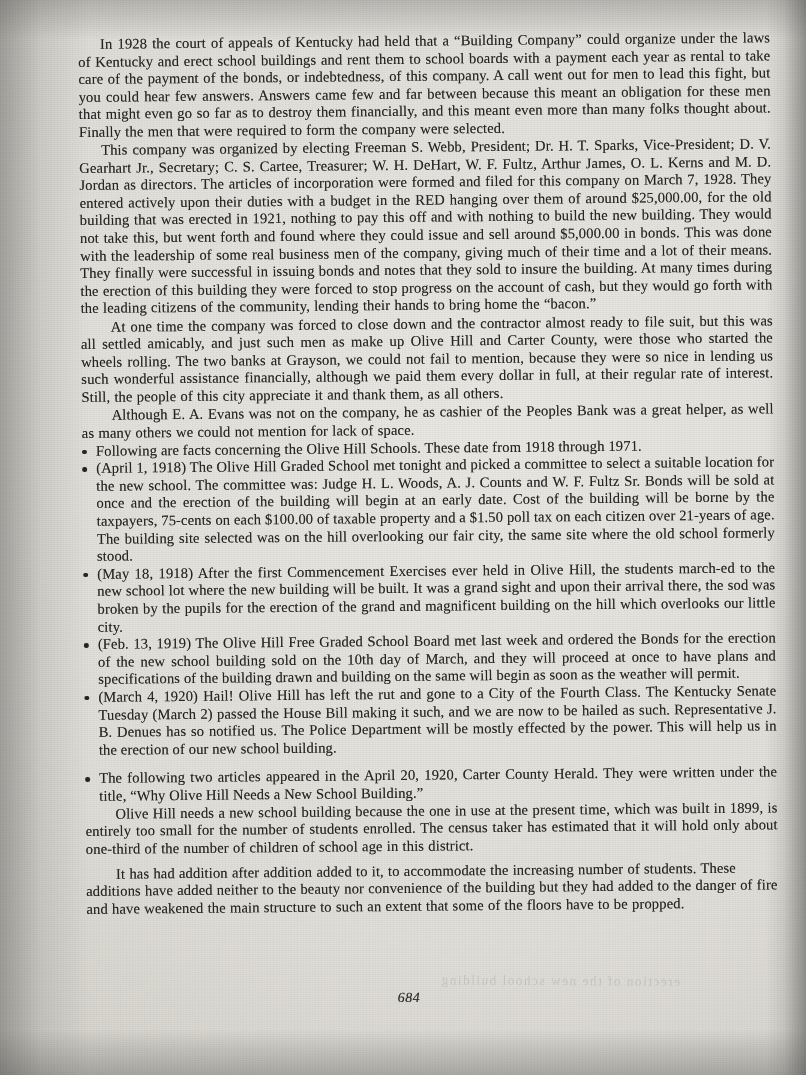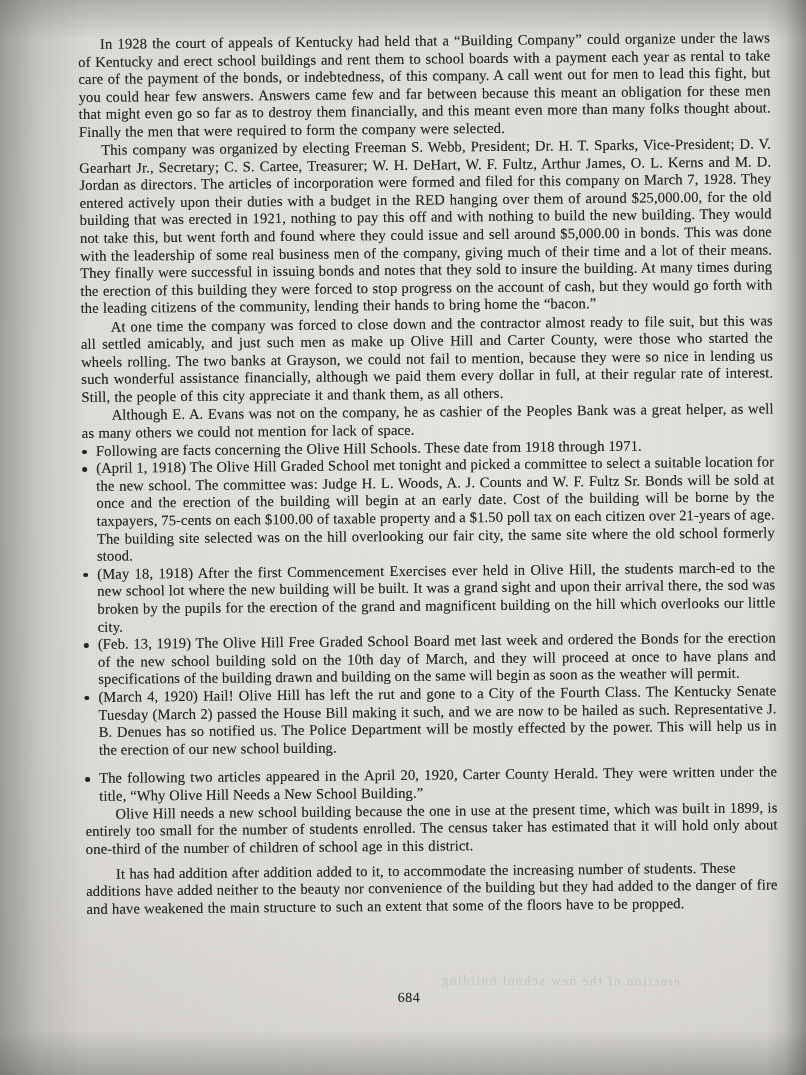--- a/index.html
+++ b/index.html
@@ -124,20 +124,21 @@
   
   #folio {
     position: absolute;
     left: 0;
     top: 988px;
     width: 806px;
     text-align: center;
     transform: rotate(-0.55deg);
   }
   #folio span {
+    font-style: italic;
     font-size: 14px;
     color: #262624;
     letter-spacing: 0.5px;
     padding-left: 12px;
     text-shadow: 0 0 0.6px rgba(40,40,38,0.5);
   }
 </style>
 </head>
 <body>
 

